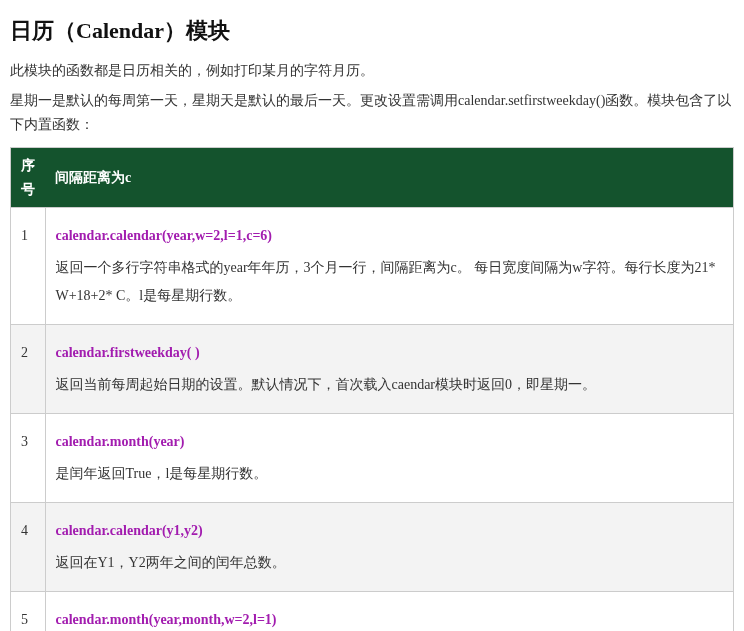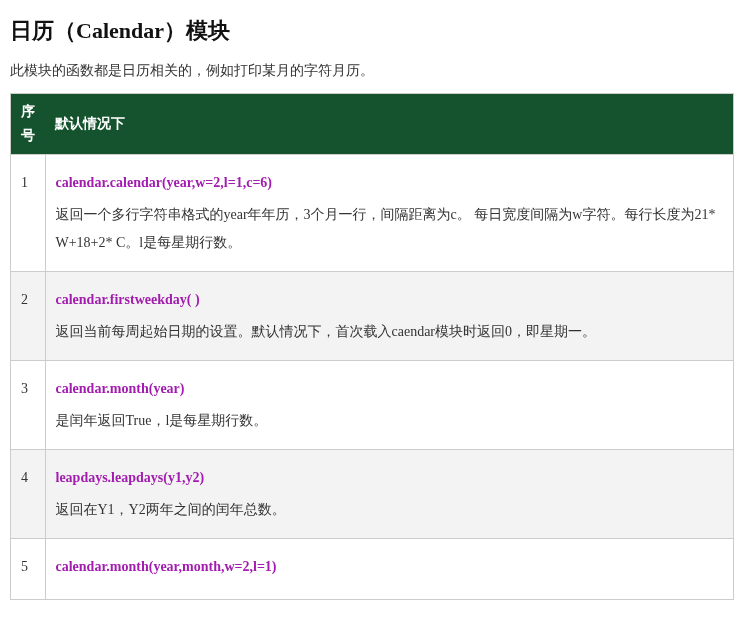--- a/index.html
+++ b/index.html
@@ -62,27 +62,28 @@
     color: #333;
   }
 </style>
 </head>
 <body>
 
 <h2>日历（Calendar）模块</h2>
 
 <div class="intro">
   <p>此模块的函数都是日历相关的，例如打印某月的字符月历。</p>
+  <p>星期一是默认的每周第一天，星期天是默认的最后一天。更改设置需调用calendar.setfirstweekday()函数。模块包含了以下内置函数：</p>
 </div>
 
 <table>
   <thead>
     <tr>
       <th>序号</th>
-      <th>默认情况下</th>
+      <th>间隔距离为c</th>
     </tr>
   </thead>
   <tbody>
     <tr>
       <td class="num">1</td>
       <td>
         <div class="fn">calendar.calendar(year,w=2,l=1,c=6)</div>
         <div class="desc">返回一个多行字符串格式的year年年历，3个月一行，间隔距离为c。 每日宽度间隔为w字符。每行长度为21* W+18+2* C。l是每星期行数。</div>
       </td>
     </tr>
@@ -96,21 +97,21 @@
     <tr>
       <td class="num">3</td>
       <td>
         <div class="fn">calendar.month(year)</div>
         <div class="desc">是闰年返回True，l是每星期行数。</div>
       </td>
     </tr>
     <tr>
       <td class="num">4</td>
       <td>
-        <div class="fn">leapdays.leapdays(y1,y2)</div>
+        <div class="fn">calendar.calendar(y1,y2)</div>
         <div class="desc">返回在Y1，Y2两年之间的闰年总数。</div>
       </td>
     </tr>
     <tr>
       <td class="num">5</td>
       <td>
         <div class="fn">calendar.month(year,month,w=2,l=1)</div>
 
       </td>
     </tr>

